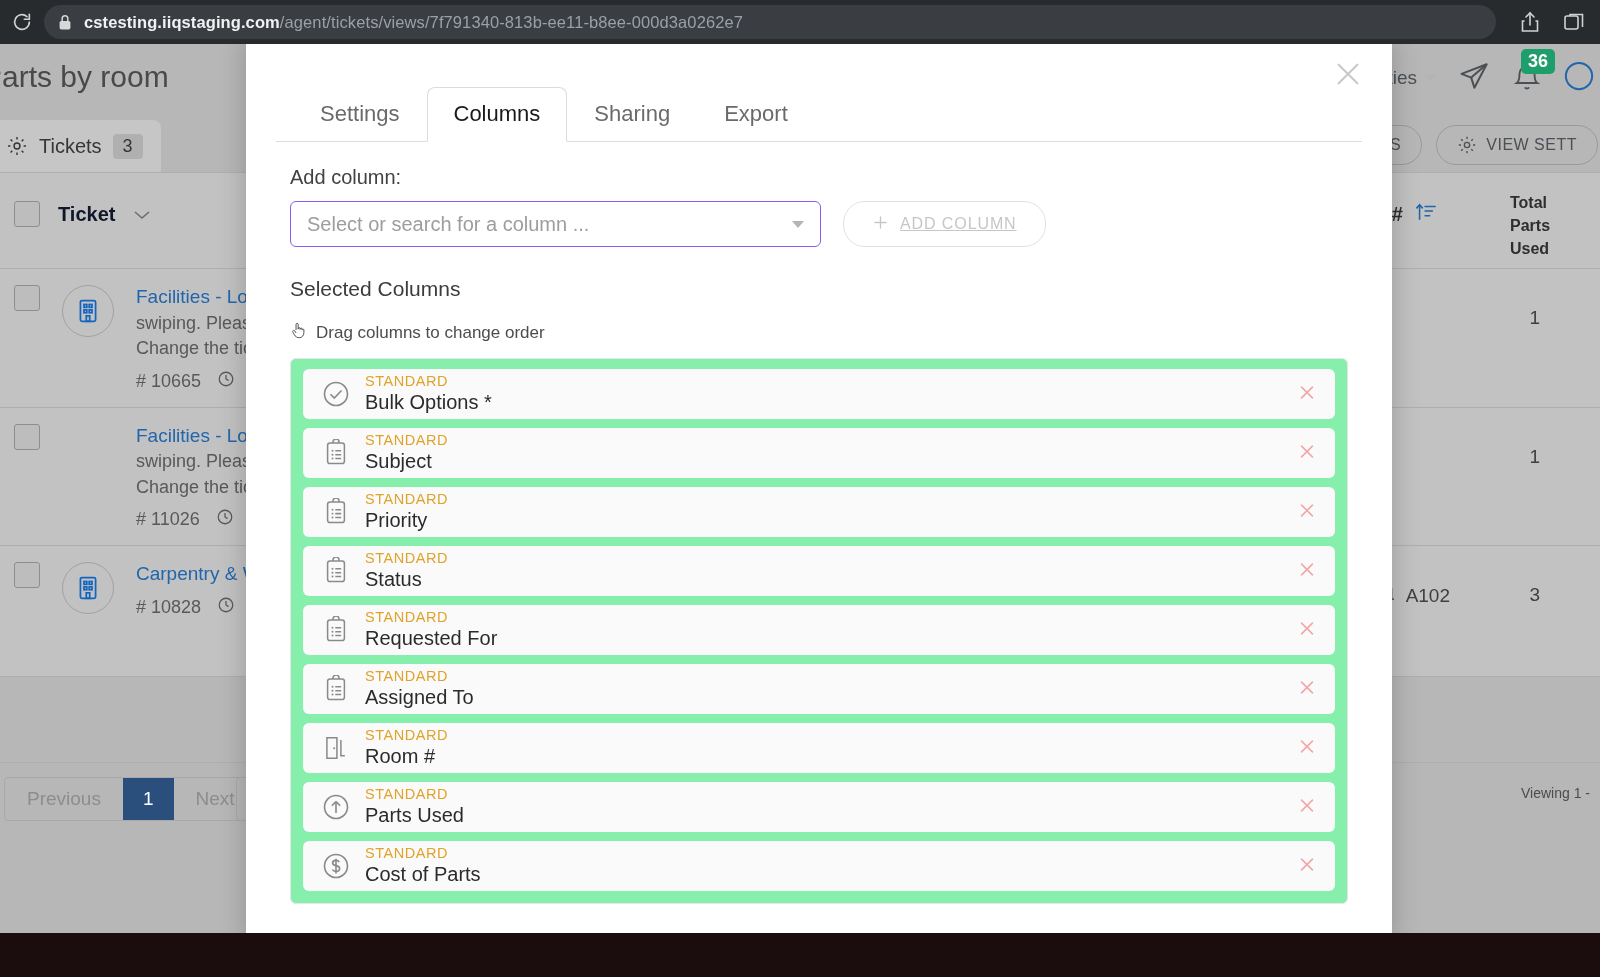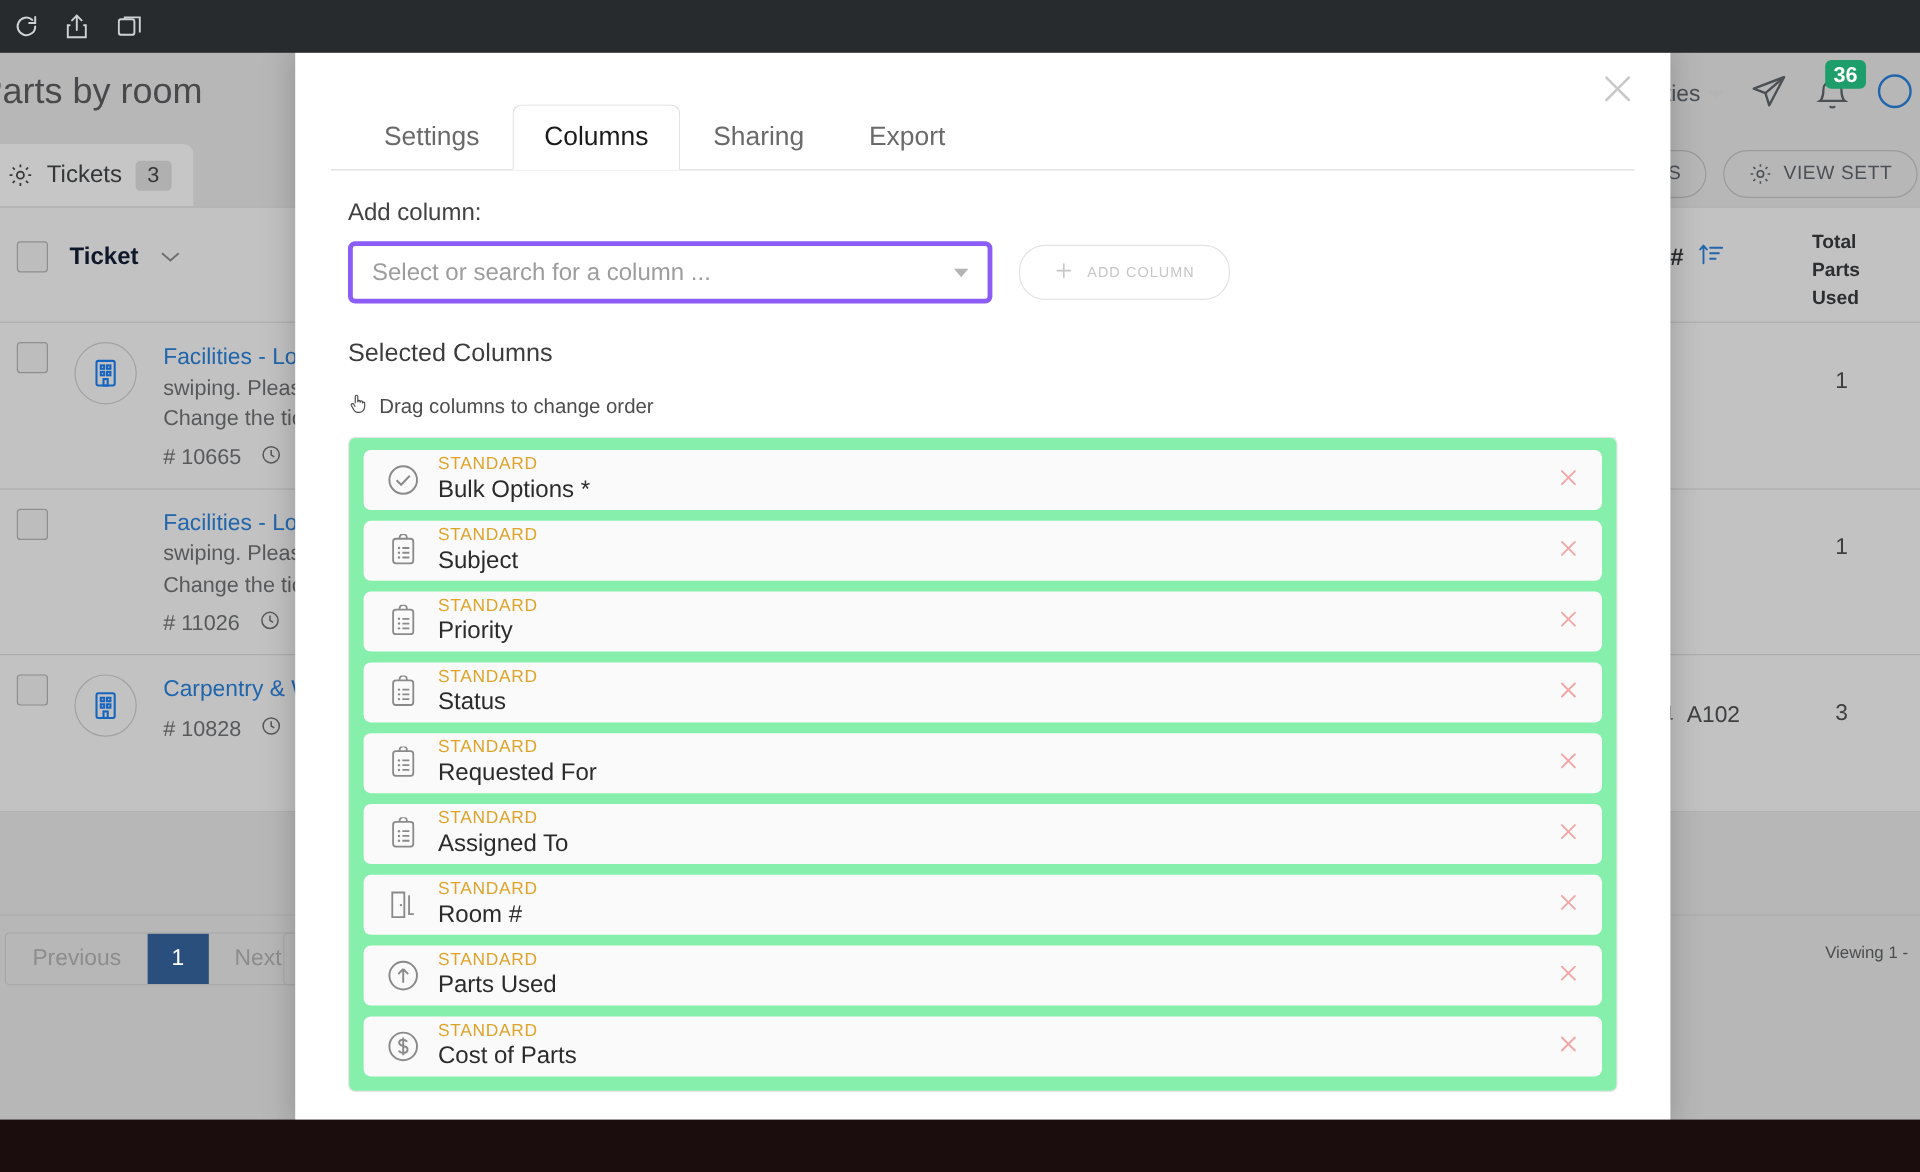--- a/index.html
+++ b/index.html
@@ -420,21 +420,21 @@
     margin-bottom: 12px;
   }
   .add-row {
     display: flex;
     align-items: center;
     gap: 22px;
   }
   .select-box {
     width: 497px;
     height: 44px;
-    border: 4px solid #8b5cf6;
+    border: 1px solid #8b5cf6;
     border-radius: 6px;
     display: flex;
     align-items: center;
     padding: 0 16px;
     justify-content: space-between;
     background: #fff;
   }
   .select-placeholder {
     font-size: 20px;
     color: #9d9d9d;
@@ -447,23 +447,24 @@
   }
   .add-col-btn {
     height: 44px;
     border: 1px solid #e2e2e2;
     border-radius: 22px;
     display: flex;
     align-items: center;
     gap: 11px;
     padding: 0 28px;
     color: #c6c6c6;
-    font-size: 12px;
+    font-size: 16px;
     letter-spacing: 0.9px;
     background: #fff;
+    text-decoration: underline;
   }
   .section-title {
     margin-top: 30px;
     font-size: 21px;
     color: #3c3c3c;
   }
   .drag-hint {
     margin-top: 20px;
     display: flex;
     align-items: center;
@@ -536,20 +537,31 @@
 <body>
 
 <div class="screen">
 
   <div class="browser-bar">
     <div class="reload-btn">
       <svg width="22" height="22" viewBox="0 0 24 24" fill="none" stroke="currentColor" stroke-width="1.8" stroke-linecap="round">
         <path d="M20 12a8 8 0 1 1-2.6-5.9"></path>
         <path d="M20 3.5V9h-5.5"></path>
       </svg>
+    </div>
+    <div class="omnibox">
+      <span class="lock-icon">
+        <svg width="14" height="17" viewBox="0 0 14 17" fill="none" stroke="currentColor" stroke-width="1.5">
+          <rect x="1.6" y="7" width="10.8" height="8.4" rx="1.6" fill="currentColor" stroke="none"></rect>
+          <path d="M4.2 7V4.6a2.8 2.8 0 0 1 5.6 0V7"></path>
+        </svg>
+      </span>
+      <span class="url-text">
+        <span class="url-host">cstesting.iiqstaging.com</span><span class="url-path">/agent/tickets/views/7f791340-813b-ee11-b8ee-000d3a0262e7</span>
+      </span>
     </div>
     <div class="browser-actions">
       <span>
         <svg width="20" height="22" viewBox="0 0 20 22" fill="none" stroke="currentColor" stroke-width="1.6" stroke-linecap="round">
           <path d="M10 2v12"></path>
             <path d="M6 6l4-4 4 4"></path>
           <path d="M4 10H2.5v10h15V10H16"></path>
         </svg>
       </span>
       <span>

